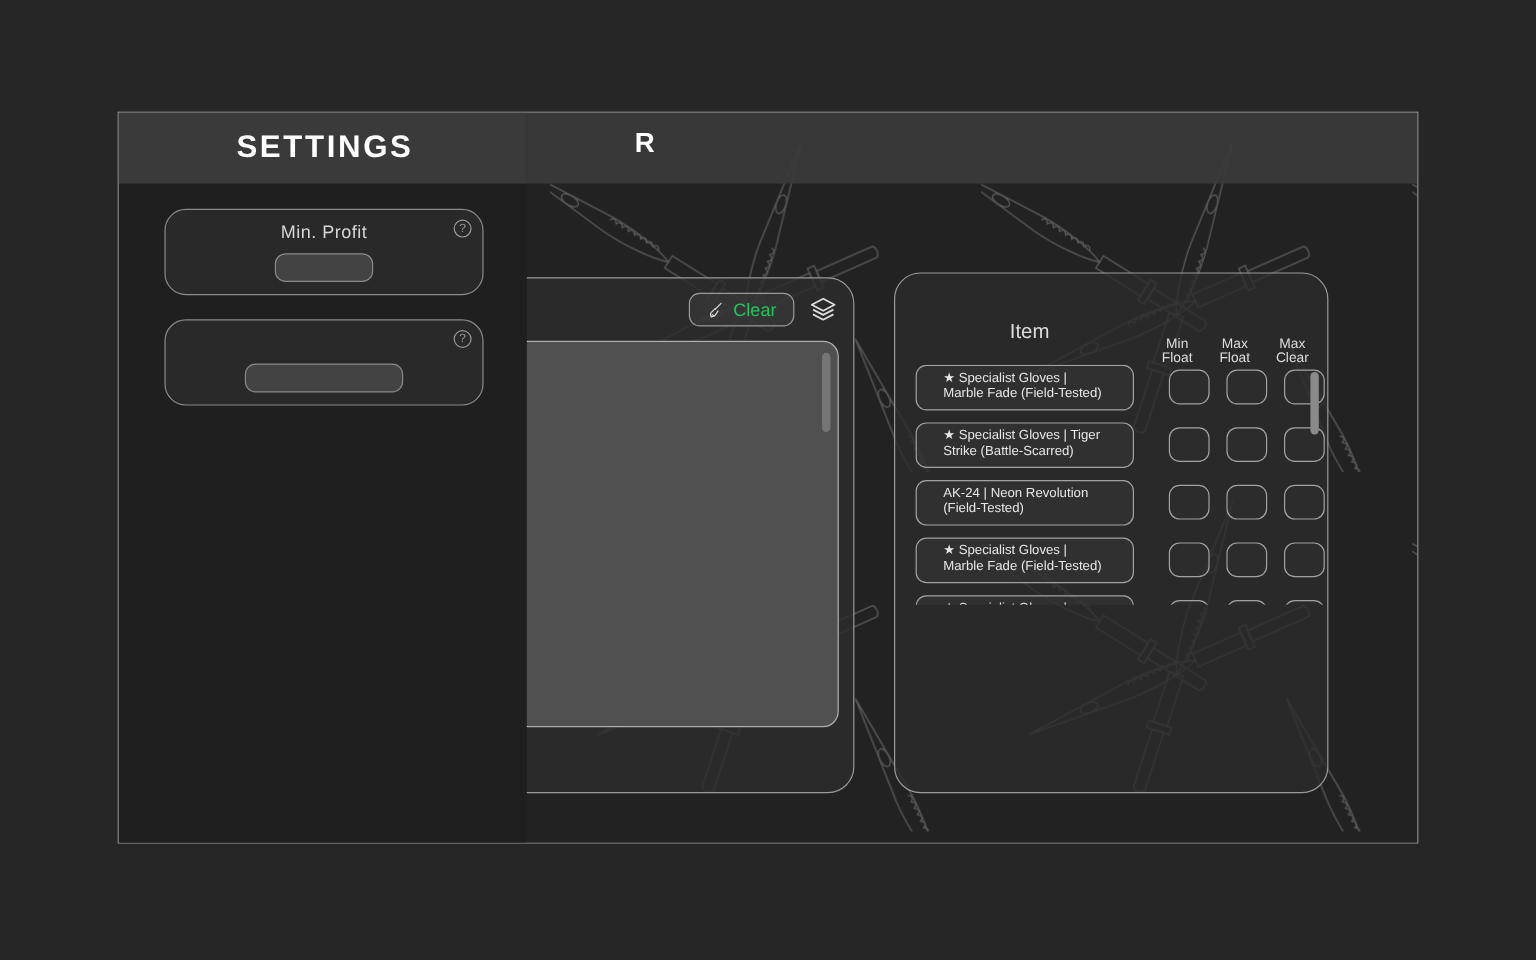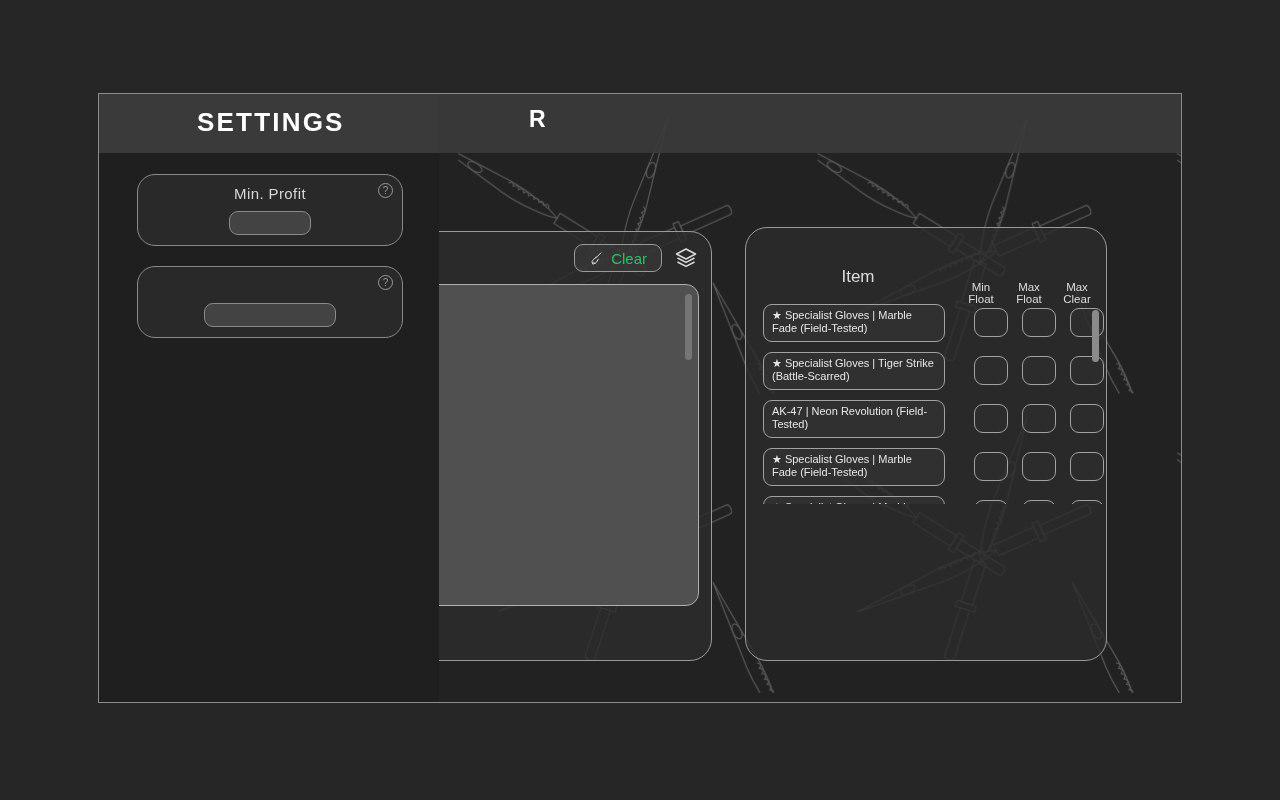--- a/index.html
+++ b/index.html
@@ -280,21 +280,21 @@
     height: 38px;
   }
   .item-name-box {
     position: absolute;
     left: 0; top: 0;
     width: 182px;
     height: 38px;
     background: rgba(55,55,55,0.55);
     border: 1px solid #a2a2a2;
     border-radius: 9px;
-    padding: 4px 8px;
+    padding: 4px 22px;
     color: #e6e6e6;
     font-size: 11px;
     line-height: 1.22;
     cursor: pointer;
     overflow: hidden;
   }
   .float-input {
     position: absolute;
     top: 4px;
     width: 34px;
@@ -408,21 +408,21 @@
           <input type="text" class="float-input fi-max" style="">
           <input type="text" class="float-input fi-price" style="">
         </div>
         <div class="item-row" style="top: 48px;">
           <div class="item-name-box">★ Specialist Gloves | Tiger Strike (Battle-Scarred)</div>
           <input type="text" class="float-input fi-min" style="">
           <input type="text" class="float-input fi-max" style="">
           <input type="text" class="float-input fi-price" style="">
         </div>
         <div class="item-row" style="top: 96px;">
-          <div class="item-name-box">AK-47 | Neon Revolution (Field-Tested)</div>
+          <div class="item-name-box">AK-24 | Neon Revolution (Field-Tested)</div>
           <input type="text" class="float-input fi-min" style="">
           <input type="text" class="float-input fi-max" style="">
           <input type="text" class="float-input fi-price" style="">
         </div>
         <div class="item-row" style="top: 144px;">
           <div class="item-name-box">★ Specialist Gloves | Marble Fade (Field-Tested)</div>
           <input type="text" class="float-input fi-min" style="">
           <input type="text" class="float-input fi-max" style="">
           <input type="text" class="float-input fi-price" style="">
         </div>

